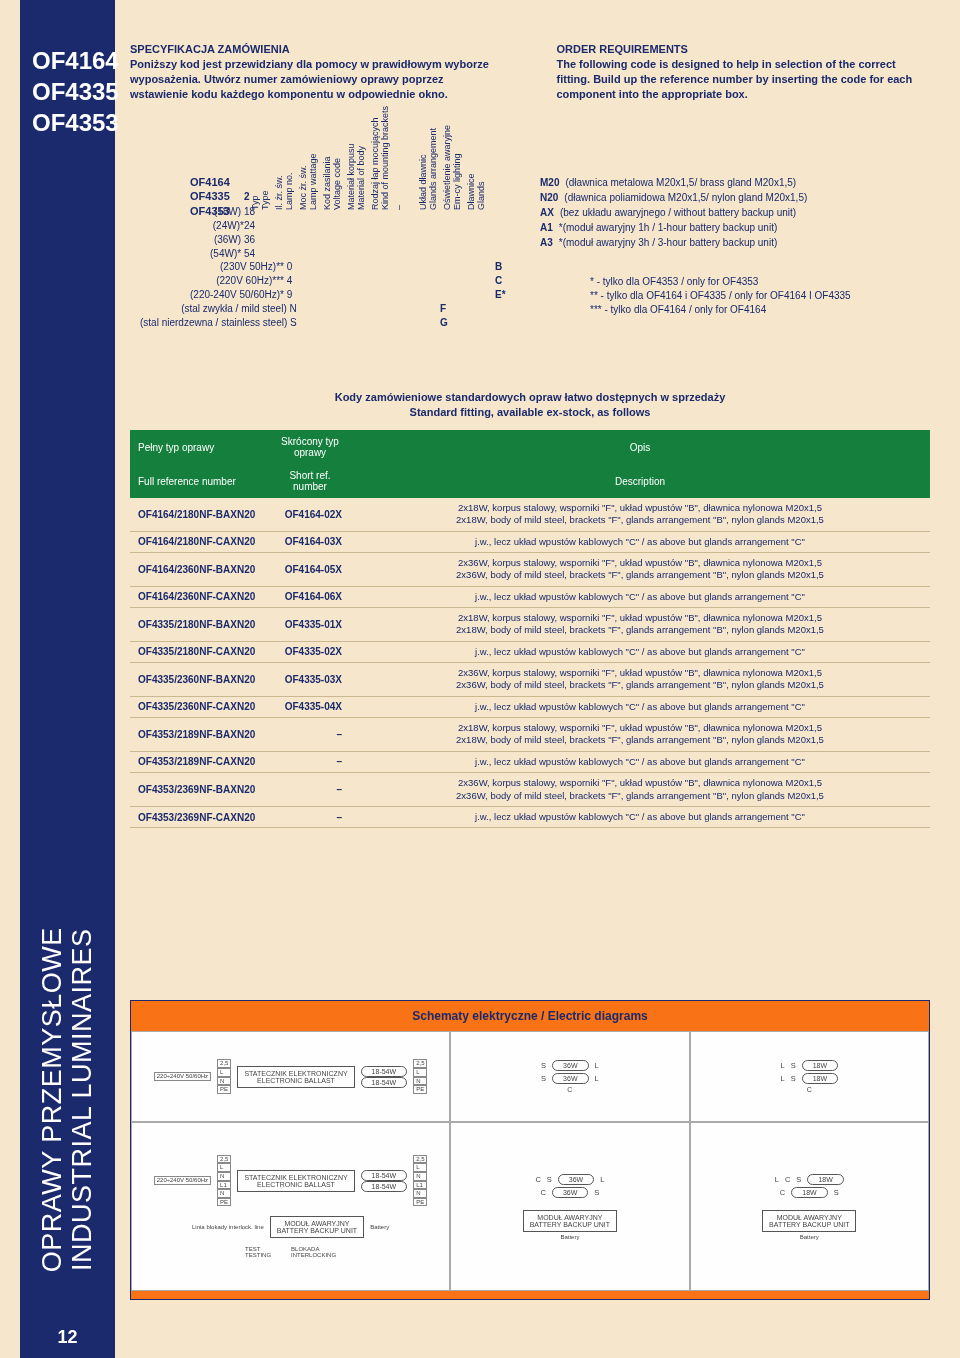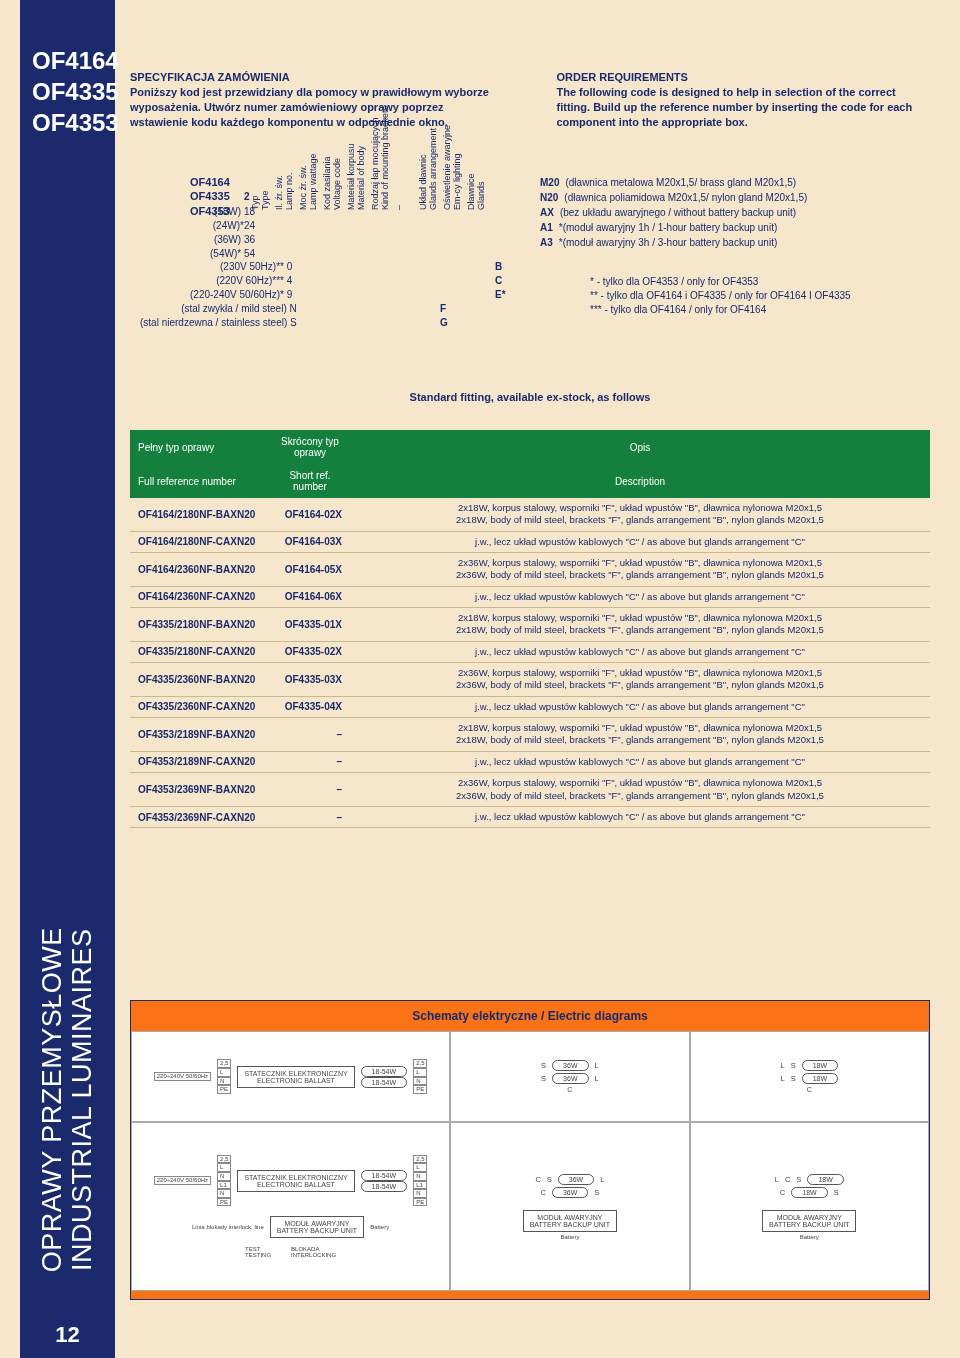--- a/index.html
+++ b/index.html
@@ -40,32 +40,31 @@
     letter-spacing: 0.5px;
     text-align: center;
     line-height: 1.1;
   }
   .page-num {
     position: absolute;
     left: 20px;
     bottom: 10px;
     width: 95px;
     color: #fff;
-    font-size: 22px;
+    font-size: 18px;
     font-weight: bold;
     text-align: center;
   }
   .top-text {
     position: absolute;
     left: 130px;
     top: 42px;
     width: 800px;
     display: flex;
     gap: 53px;
-    margin-top: 28px;
   }
   .top-col {
     width: 380px;
     font-size: 11px;
     font-weight: bold;
     line-height: 1.35;
   }
   .top-col .title {
     text-transform: uppercase;
   }
@@ -340,20 +339,21 @@
   </div>
 
   <div class="cb-footnotes">
     <div>*  - tylko dla OF4353 / only for OF4353</div>
     <div>** - tylko dla OF4164 i OF4335 / only for OF4164 I OF4335</div>
     <div>*** - tylko dla OF4164 / only for OF4164</div>
   </div>
 </div>
 
 <div class="standard-note">
+  <div>Kody zamówieniowe standardowych opraw łatwo dostępnych w sprzedaży</div>
   <div>Standard fitting, available ex-stock, as follows</div>
 </div>
 
 <table class="main-table">
   <thead>
     <tr>
       <th class="left">Pełny typ oprawy</th>
       <th>Skrócony typ oprawy</th>
       <th>Opis</th>
     </tr>

